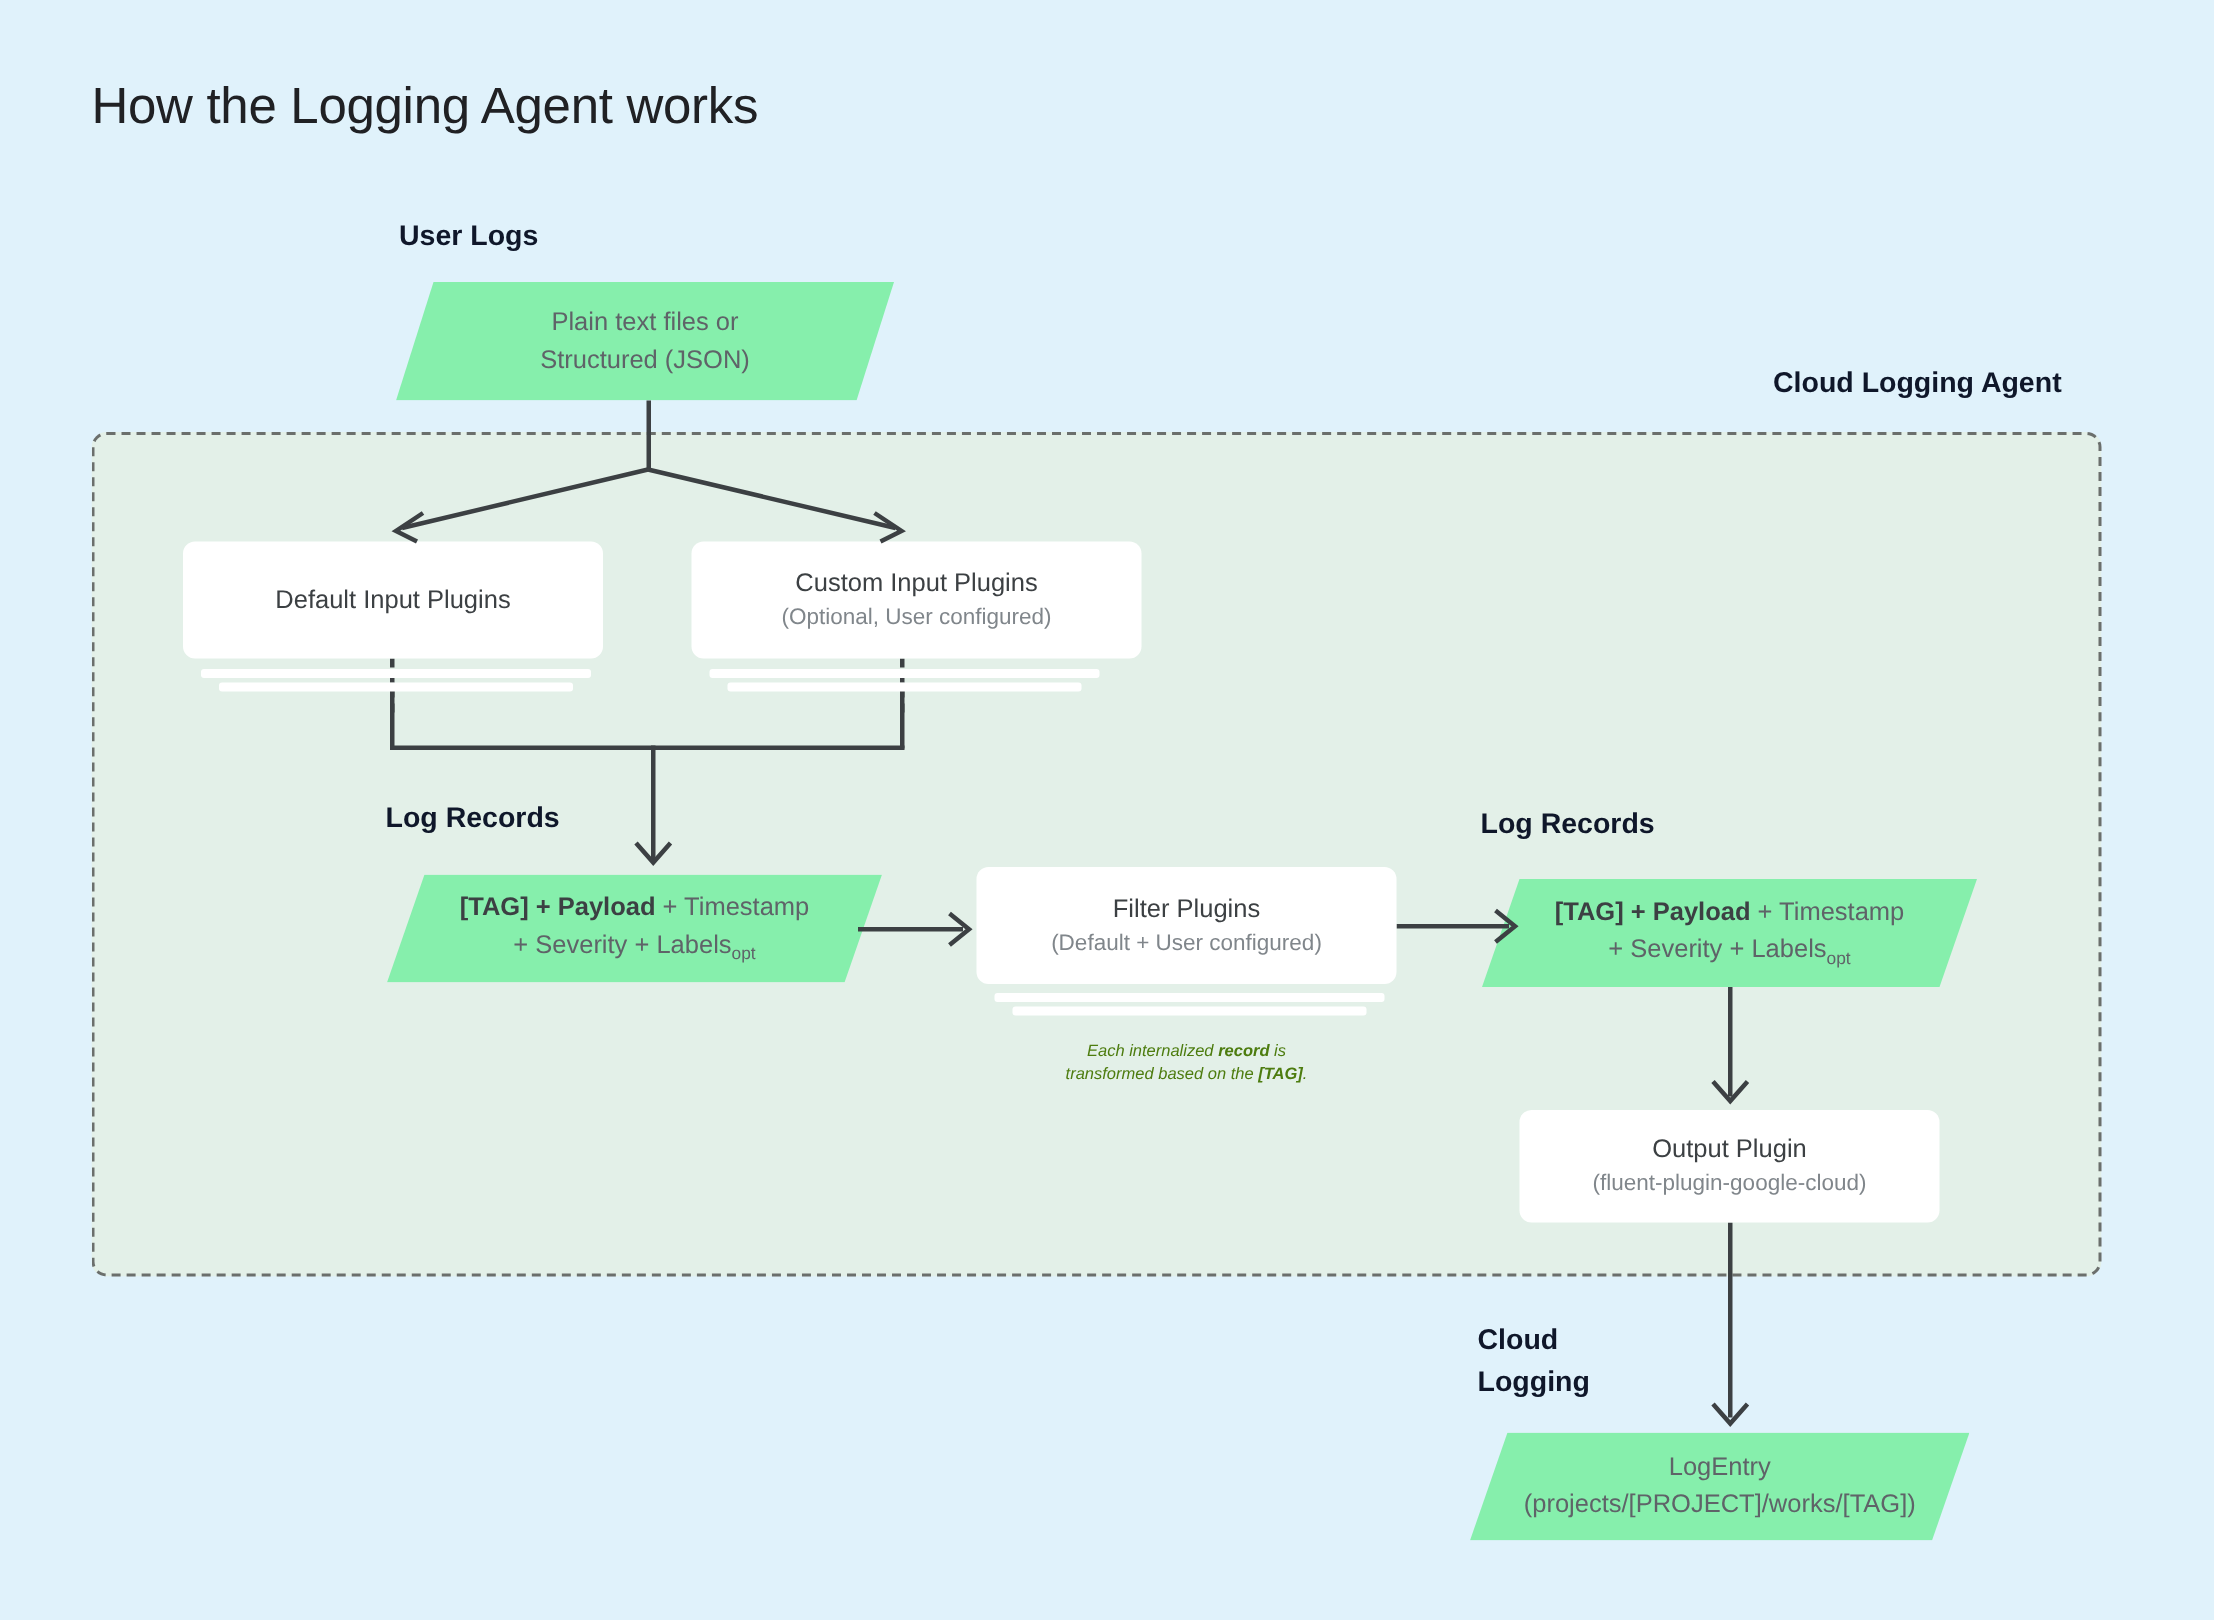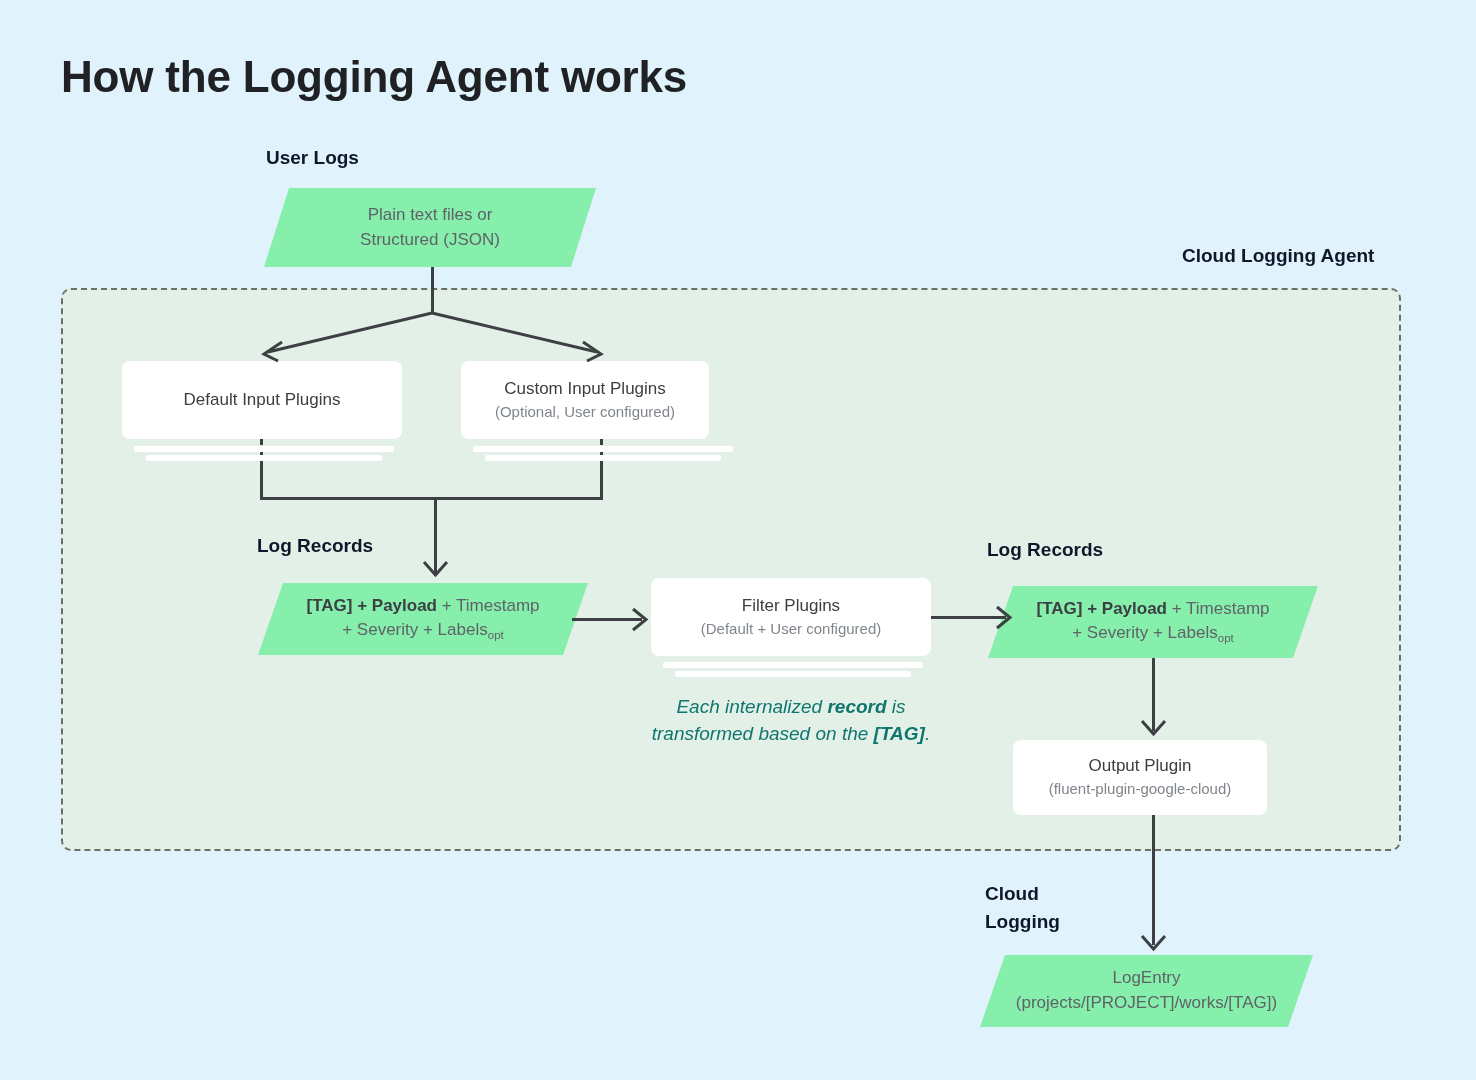--- a/index.html
+++ b/index.html
@@ -17,22 +17,22 @@
     position: relative;
     width: 1476px;
     height: 1080px;
   }
 
   
   .page-title {
     position: absolute;
     left: 61px;
     top: 52px;
-    font-size: 44px;
-    font-weight: 700;
+    font-size: 34px;
+    font-weight: 400;
     color: #202124;
     letter-spacing: -0.2px;
     white-space: nowrap;
   }
   .region-label {
     position: absolute;
     font-size: 19px;
     font-weight: 700;
     color: #0f172a;
     white-space: nowrap;
@@ -120,22 +120,22 @@
     height: 1080px;
     overflow: visible;
     pointer-events: none;
     z-index: 4;
   }
 
   
   .caption {
     position: absolute;
     font-style: italic;
-    font-size: 19px;
-    color: #0f766e;
+    font-size: 11px;
+    color: #4d7c0f;
     text-align: center;
     line-height: 1.4;
   }
   .caption b { font-weight: 700; font-style: italic; }
 
   .b { font-weight: 700; color: #3c4043; }
   sub { font-size: 0.68em; }
 </style>
 </head>
 <body>
@@ -165,21 +165,21 @@
       <div>Structured (JSON)</div>
     </div>
   </div>
 
   <div class="card" style="left:122px; top:361px; width:280px; height:78px;">
     <div class="title">Default Input Plugins</div>
   </div>
   <div class="stack-line" style="left:134px; top:446px; width:260px;"></div>
   <div class="stack-line" style="left:146px; top:455px; width:236px;"></div>
 
-  <div class="card" style="left:461px; top:361px; width:248px; height:78px;">
+  <div class="card" style="left:461px; top:361px; width:300px; height:78px;">
     <div class="title">Custom Input Plugins</div>
     <div class="sub">(Optional, User configured)</div>
   </div>
   <div class="stack-line" style="left:473px; top:446px; width:260px;"></div>
   <div class="stack-line" style="left:485px; top:455px; width:236px;"></div>
 
   <div class="para" style="left:258px; top:583px; width:330px; height:72px; clip-path: polygon(25px 0, 100% 0, calc(100% - 25px) 100%, 0 100%);">
     <div class="inner" style="transform:none;">
       <div>
         <span class="b">[TAG]</span><span class="b"> + </span><span class="b">Payload</span><span> + Timestamp</span>
@@ -210,21 +210,21 @@
     <div class="inner" style="transform:none;">
       <div>
         <span class="b">[TAG]</span><span class="b"> + </span><span class="b">Payload</span><span> + Timestamp</span>
       </div>
       <div>
         <span>+ Severity + Labels</span><sub>opt</sub>
       </div>
     </div>
   </div>
 
-  <div class="card" style="left:1013px; top:740px; width:254px; height:75px;">
+  <div class="card" style="left:1013px; top:740px; width:280px; height:75px;">
     <div class="title">Output Plugin</div>
     <div class="sub">(fluent-plugin-google-cloud)</div>
   </div>
 
   <div class="para" style="left:980px; top:955px; width:333px; height:72px; clip-path: polygon(25px 0, 100% 0, calc(100% - 25px) 100%, 0 100%);">
     <div class="inner" style="transform:none;">
       <div>LogEntry</div>
       <div>(projects/[PROJECT]/works/[TAG])</div>
     </div>
   </div>

